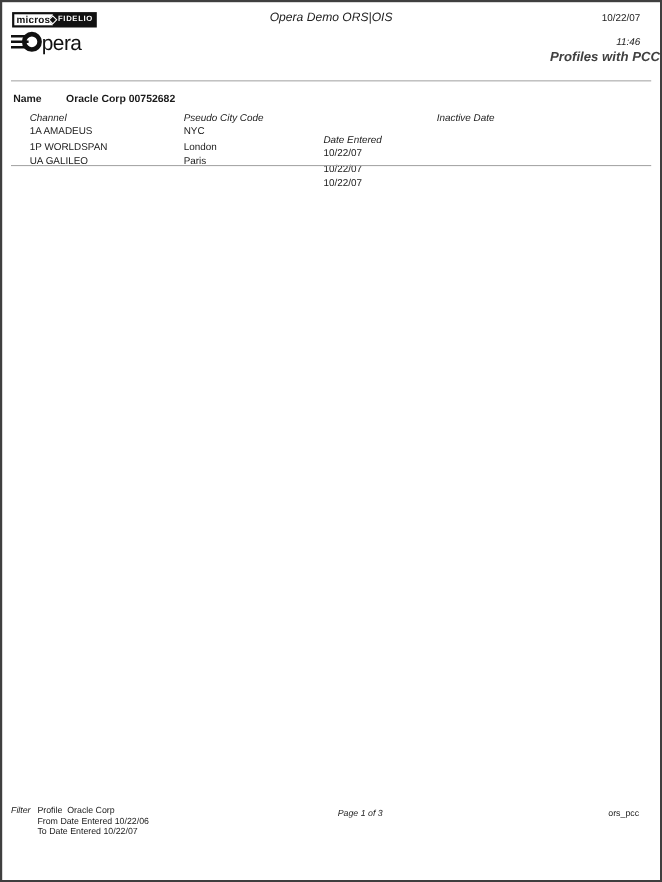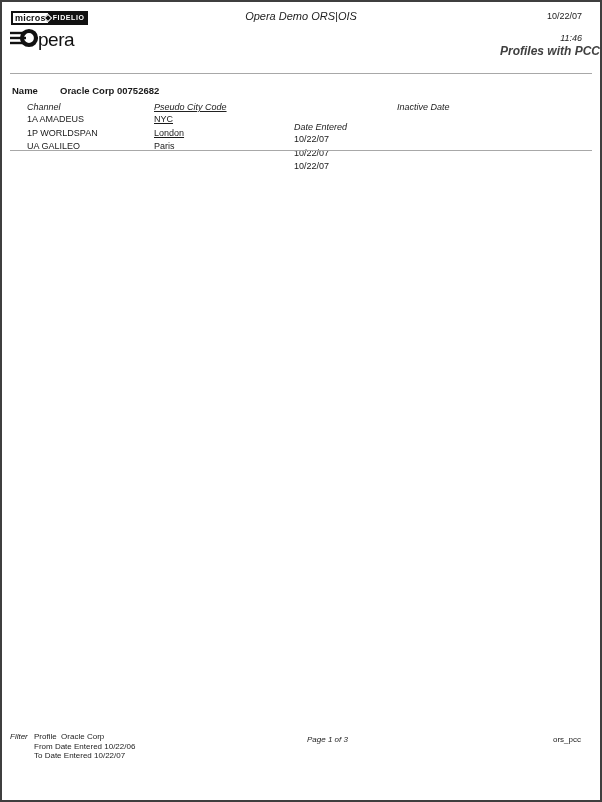--- a/index.html
+++ b/index.html
@@ -79,21 +79,21 @@
   .name-row { position: absolute; left: 0; right: 0; top: 83px; font-size: 9.5px; font-weight: bold; }
   .name-label { position: absolute; left: 10px; }
   .name-value { position: absolute; left: 58px; }
 
   .tbl-row { position: absolute; left: 0; right: 0; height: 12px; font-size: 9px; }
   .tbl-head { top: 100px; font-style: italic; color: #222; }
   .row-0 { top: 112px; }
   .row-1 { top: 126px; }
   .row-2 { top: 139px; }
   .col-channel  { position: absolute; left: 25px;  white-space: nowrap; }
-  .col-pcc      { position: absolute; left: 152px; white-space: nowrap; text-decoration: underline; }
+  .col-pcc      { position: absolute; left: 165px; white-space: nowrap; }
   .col-entered  { position: absolute; left: 292px; white-space: nowrap; margin-top: 20px; }
   .col-inactive { position: absolute; left: 395px; white-space: nowrap; }
 
   
   .footer { position: absolute; left: 0; right: 0; bottom: 0; top: 725px; font-size: 8px; color: #222; }
   .filter-label { position: absolute; left: 8px; top: 5px; font-style: italic; }
   .filter-lines { position: absolute; left: 32px; top: 5px; line-height: 9.5px; white-space: pre; }
   .page-indicator { position: absolute; left: 305px; top: 8px; font-style: italic; }
   .report-code { position: absolute; right: 19px; top: 8px; }
 </style>

